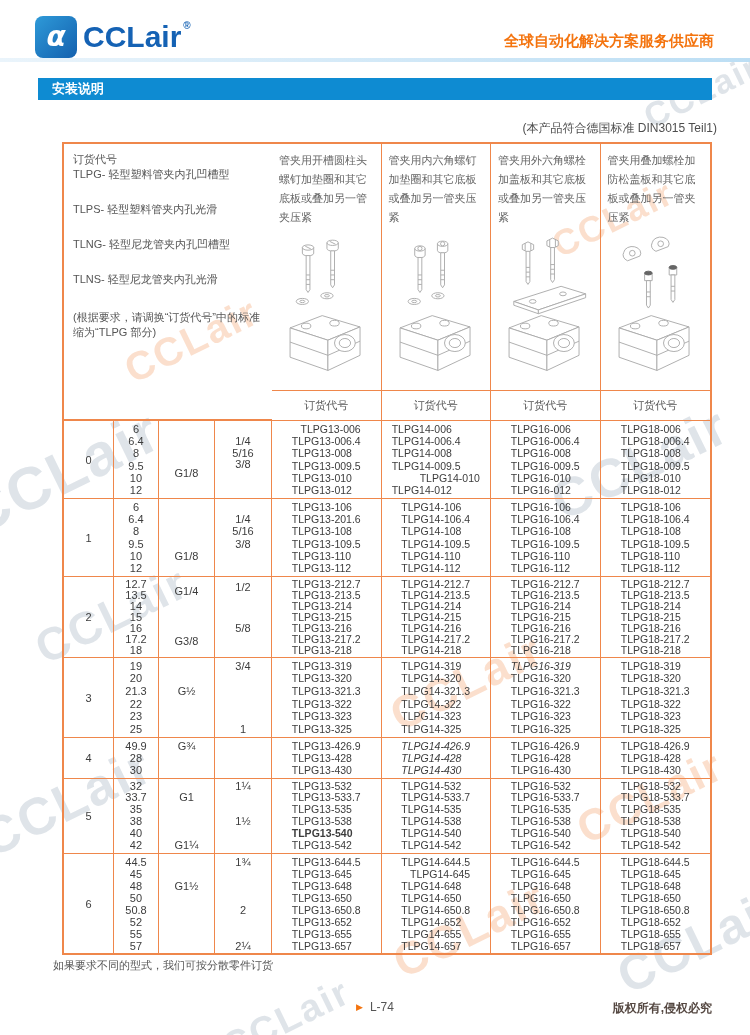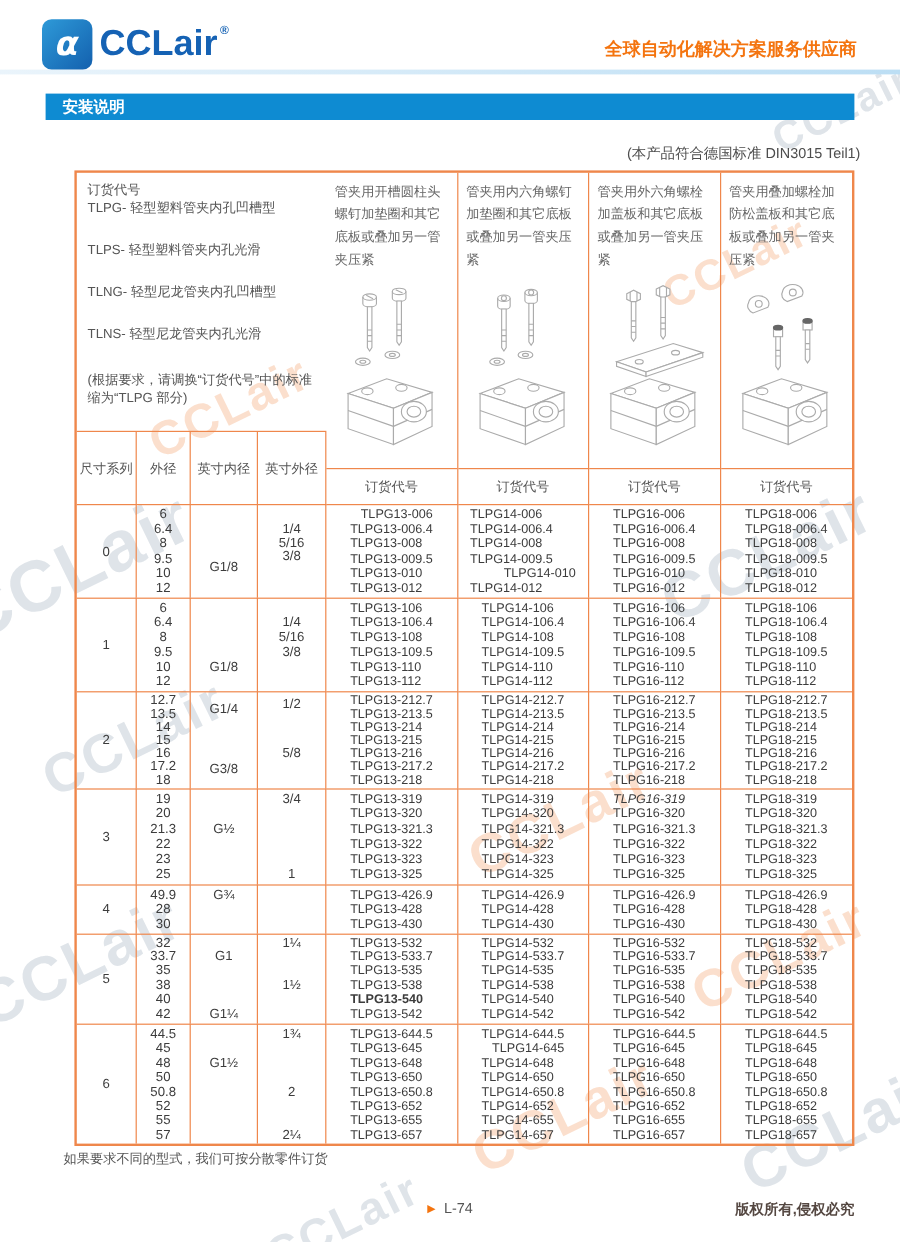--- a/index.html
+++ b/index.html
@@ -102,26 +102,20 @@
 
     <div class="top-section">
       <div class="top-left">
         <div class="info-cell">
           <div class="info-title">订货代号</div>
           <div class="info-item first"><span>TLPG-</span> <span>轻型塑料管夹内孔凹槽型</span></div>
           <div class="info-item"><span>TLPS-</span> <span>轻型塑料管夹内孔光滑</span></div>
           <div class="info-item"><span>TLNG-</span> <span>轻型尼龙管夹内孔凹槽型</span></div>
           <div class="info-item"><span>TLNS-</span> <span>轻型尼龙管夹内孔光滑</span></div>
           <div class="info-remark">(根据要求，请调换“订货代号”中的标准缩为“TLPG 部分)</div>
-        </div>
-        <div class="sub-headers">
-          <div class="hcell" style="width:50px">尺寸系列</div>
-          <div class="hcell" style="width:45px">外径</div>
-          <div class="hcell" style="width:56px">英寸内径</div>
-          <div class="hcell" style="width:57px">英寸外径</div>
         </div>
       </div>
 
       <div class="top-right">
 
         <div class="variant-col">
           <div class="variant-desc">管夹用开槽圆柱头螺钉加垫圈和其它底板或叠加另一管夹压紧</div>
           <div class="variant-img">
             <svg class="diagram" width="104" height="152" viewBox="0 0 110 160">
               <ellipse cx="36" cy="15" rx="6" ry="2.8"></ellipse>
@@ -346,21 +340,21 @@
         <div class="cell" style="height: 78px;">
           <div class="posw" style="height: 74px;">
             <div class="positem" style="top: 12.3333px; line-height: 12.3333px;">1/4</div>
             <div class="positem" style="top: 24.6667px; line-height: 12.3333px;">5/16</div>
             <div class="positem" style="top: 37px; line-height: 12.3333px;">3/8</div>
           </div>
         </div>
         <div class="cell" style="height: 78px;">
           <div class="lines codes">
             <div style="height: 12.3333px; line-height: 12.3333px;">TLPG13-106</div>
-            <div style="height: 12.3333px; line-height: 12.3333px;">TLPG13-106.4</div>
+            <div style="height: 12.3333px; line-height: 12.3333px;">TLPG13-201.6</div>
             <div style="height: 12.3333px; line-height: 12.3333px;">TLPG13-108</div>
             <div style="height: 12.3333px; line-height: 12.3333px;">TLPG13-109.5</div>
             <div style="height: 12.3333px; line-height: 12.3333px;">TLPG13-110</div>
             <div style="height: 12.3333px; line-height: 12.3333px;">TLPG13-112</div>
           </div>
         </div>
         <div class="cell" style="height: 78px;">
           <div class="lines codes">
             <div style="height: 12.3333px; line-height: 12.3333px;">TLPG14-106</div>
             <div style="height: 12.3333px; line-height: 12.3333px;">TLPG14-106.4</div>
@@ -536,21 +530,21 @@
         <div class="cell" style="height: 41px;">
           <div class="posw" style="height: 37px;"></div>
         </div>
         <div class="cell" style="height: 41px;">
           <div class="lines codes">
             <div style="height: 12.3333px; line-height: 12.3333px;">TLPG13-426.9</div>
             <div style="height: 12.3333px; line-height: 12.3333px;">TLPG13-428</div>
             <div style="height: 12.3333px; line-height: 12.3333px;">TLPG13-430</div>
           </div>
         </div>
-        <div class="cell" style="height: 41px;">
+        <div class="cell" style="height: 41px; font-style: italic;">
           <div class="lines codes">
             <div style="height: 12.3333px; line-height: 12.3333px;">TLPG14-426.9</div>
             <div style="height: 12.3333px; line-height: 12.3333px;">TLPG14-428</div>
             <div style="height: 12.3333px; line-height: 12.3333px;">TLPG14-430</div>
           </div>
         </div>
         <div class="cell" style="height: 41px;">
           <div class="lines codes">
             <div style="height: 12.3333px; line-height: 12.3333px;">TLPG16-426.9</div>
             <div style="height: 12.3333px; line-height: 12.3333px;">TLPG16-428</div>

